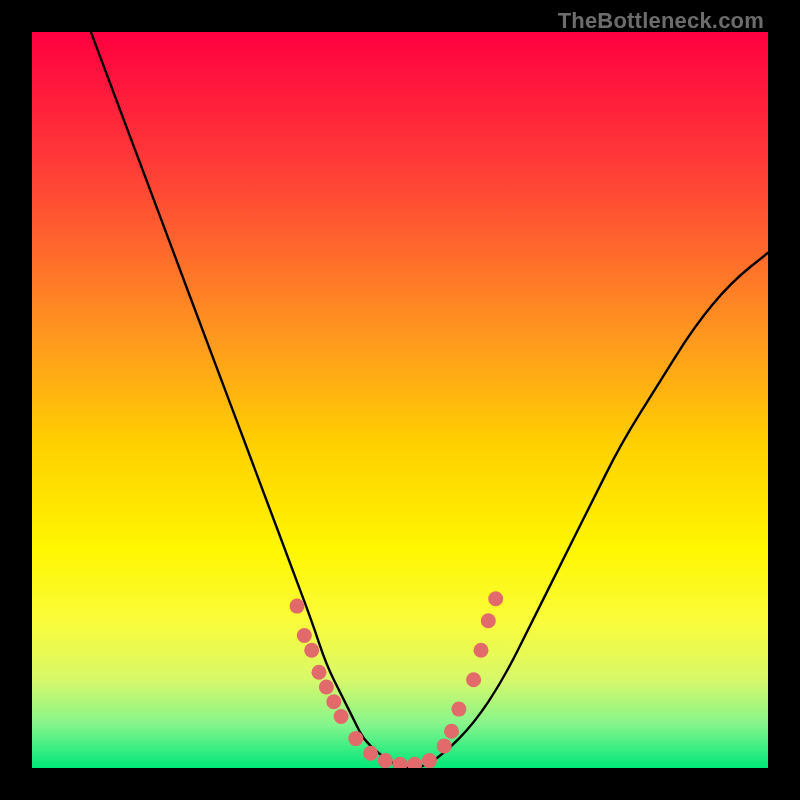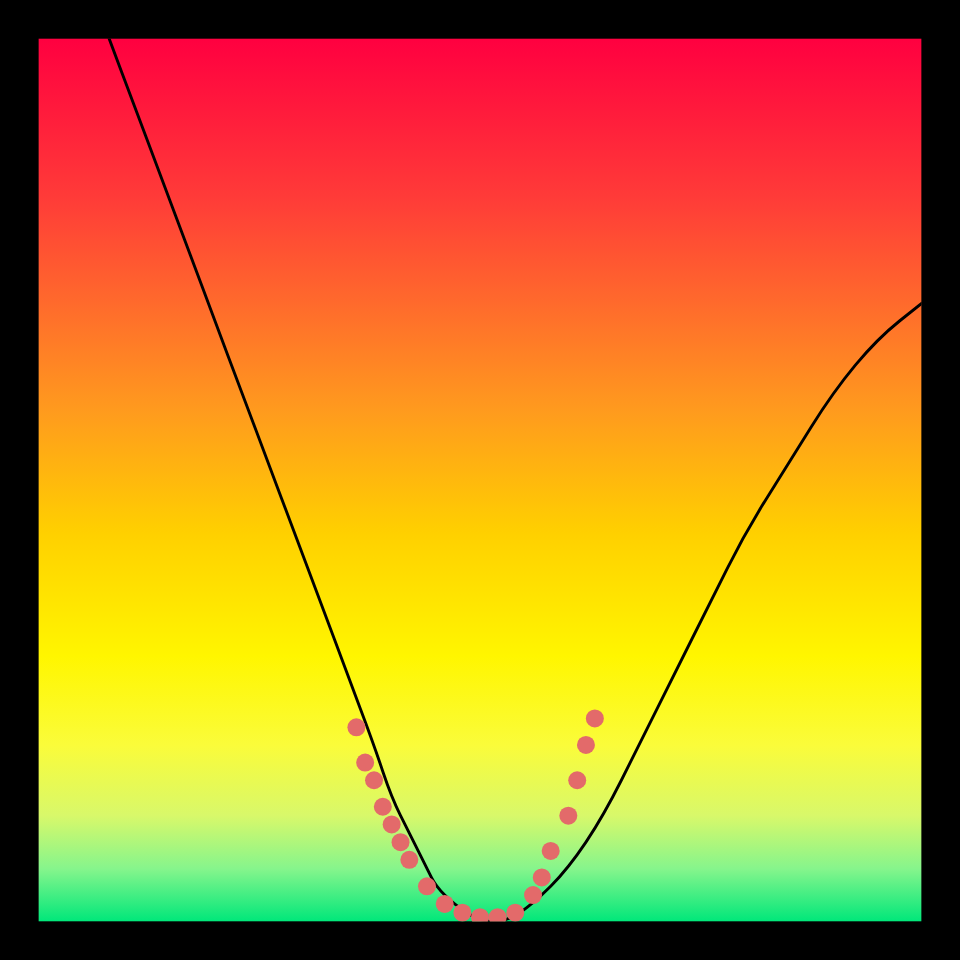--- a/index.html
+++ b/index.html
@@ -69,20 +69,21 @@
   .dot {
     fill: #e36a6a;
     stroke: #e36a6a;
     stroke-width: 0;
   }
 </style>
 </head>
 <body>
 
 <div class="chart-outer">
+  <div class="watermark">TheBottleneck.com</div>
   <div class="plot-area">
     <div class="gradient-bg"></div>
     <svg class="curve" viewBox="0 0 736 736">
       <path id="curve-path" class="curve-line" d="M 58.9 0.0 Q 58.9 0.0 69.9 29.4 Q 81.0 58.9 92.0 88.3 Q 103.0 117.8 114.1 147.2 Q 125.1 176.6 136.2 206.1 Q 147.2 235.5 158.2 265.0 Q 169.3 294.4 180.3 323.8 Q 191.4 353.3 202.4 382.7 Q 213.4 412.2 224.5 441.6 Q 235.5 471.0 246.6 500.5 Q 257.6 529.9 268.6 559.4 Q 279.7 588.8 287.0 610.9 Q 294.4 633.0 301.8 647.7 Q 309.1 662.4 316.5 677.1 Q 323.8 691.8 327.5 699.2 Q 331.2 706.6 338.6 713.9 Q 345.9 721.3 357.0 728.6 Q 368.0 736.0 379.0 736.0 Q 390.1 736.0 401.1 728.6 Q 412.2 721.3 426.9 706.6 Q 441.6 691.8 456.3 669.8 Q 471.0 647.7 485.8 618.2 Q 500.5 588.8 515.2 559.4 Q 529.9 529.9 544.6 500.5 Q 559.4 471.0 574.1 441.6 Q 588.8 412.2 607.2 382.7 Q 625.6 353.3 644.0 323.8 Q 662.4 294.4 680.8 272.3 Q 699.2 250.2 717.6 235.5 T 736.0 220.8"></path>
       <g id="dots">
           <circle cx="265.0" cy="574.1" r="7.5" class="dot"></circle>
           <circle cx="272.3" cy="603.5" r="7.5" class="dot"></circle>
           <circle cx="279.7" cy="618.2" r="7.5" class="dot"></circle>
           <circle cx="287.0" cy="640.3" r="7.5" class="dot"></circle>
           <circle cx="294.4" cy="655.0" r="7.5" class="dot"></circle>

